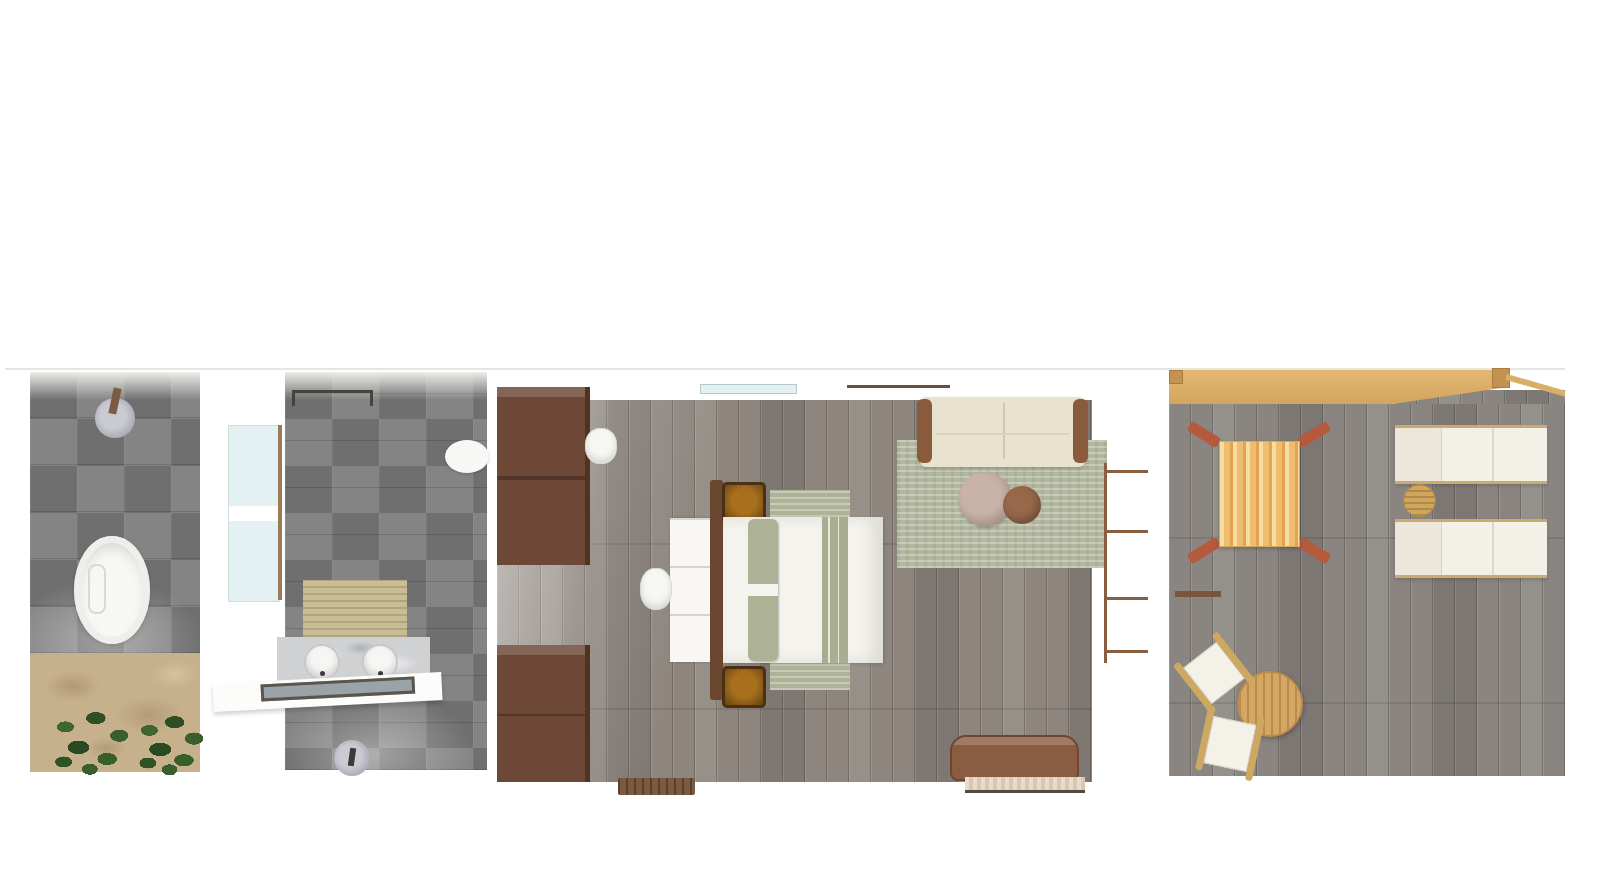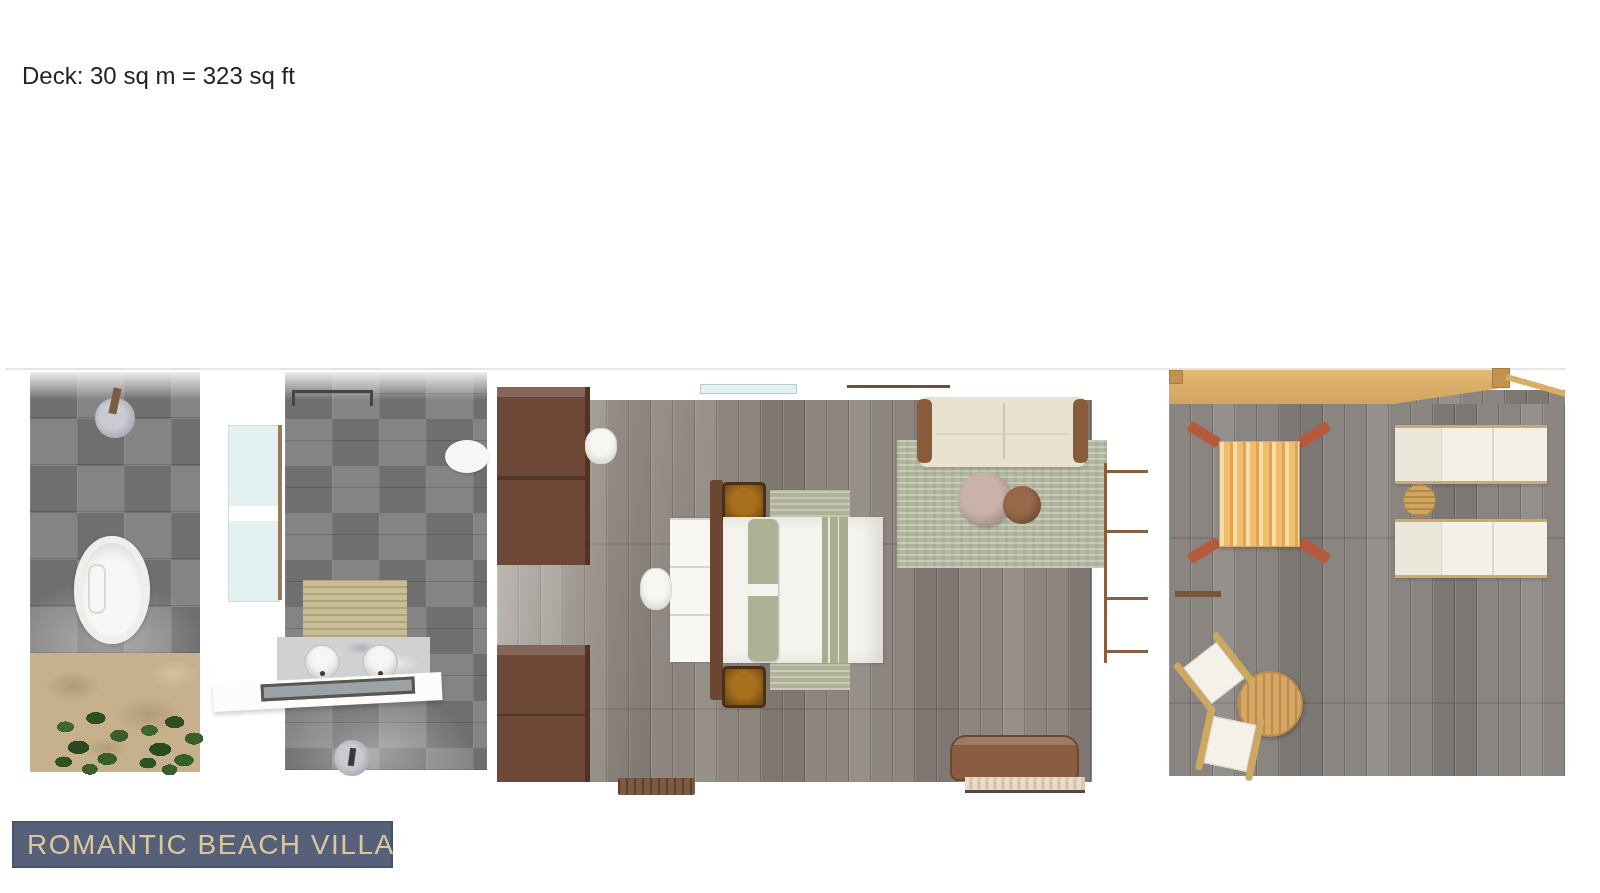--- a/index.html
+++ b/index.html
@@ -119,21 +119,20 @@
   .handle{background:#3a3a38;}
   .window{background:#e2f1f2;border:1px solid #b9c9ca;}
   .sill{background:#6e4f3b;}
 </style>
 </head>
 <body>
 
 <div class="page">
 
   <div class="details">
-    <p>Deck: 30 sq m = 323 sq ft</p>
   </div>
 
   <div class="plan">
     <div class="plan-topline"></div>
 
     <div class="abs tiles" style="left:25px;top:4px;width:170px;height:281px;"></div>
     <div class="abs wallshade" style="left:25px;top:4px;width:170px;height:28px;"></div>
     <div class="abs showerhead" style="left:90px;top:30px;width:40px;height:40px;">
       <div class="abs fixture" style="left:16px;top:-10px;width:8px;height:26px;transform:rotate(12deg);"></div>
     </div>
@@ -226,15 +225,14 @@
     <div class="abs roundtable" style="left:1232px;top:303px;width:62px;height:62px;"></div>
     <div class="abs dchair" style="left:1181px;top:274px;width:56px;height:62px;transform:rotate(-38deg);">
       <div class="seat"></div>
     </div>
     <div class="abs dchair" style="left:1196px;top:344px;width:58px;height:64px;transform:rotate(12deg);">
       <div class="seat"></div>
     </div>
     <div class="abs ledge" style="left:1170px;top:223px;width:46px;height:6px;"></div>
   </div>
 
-  <div class="badge">ROMANTIC BEACH VILLA</div>
 
 </div>
 
 </body></html>

